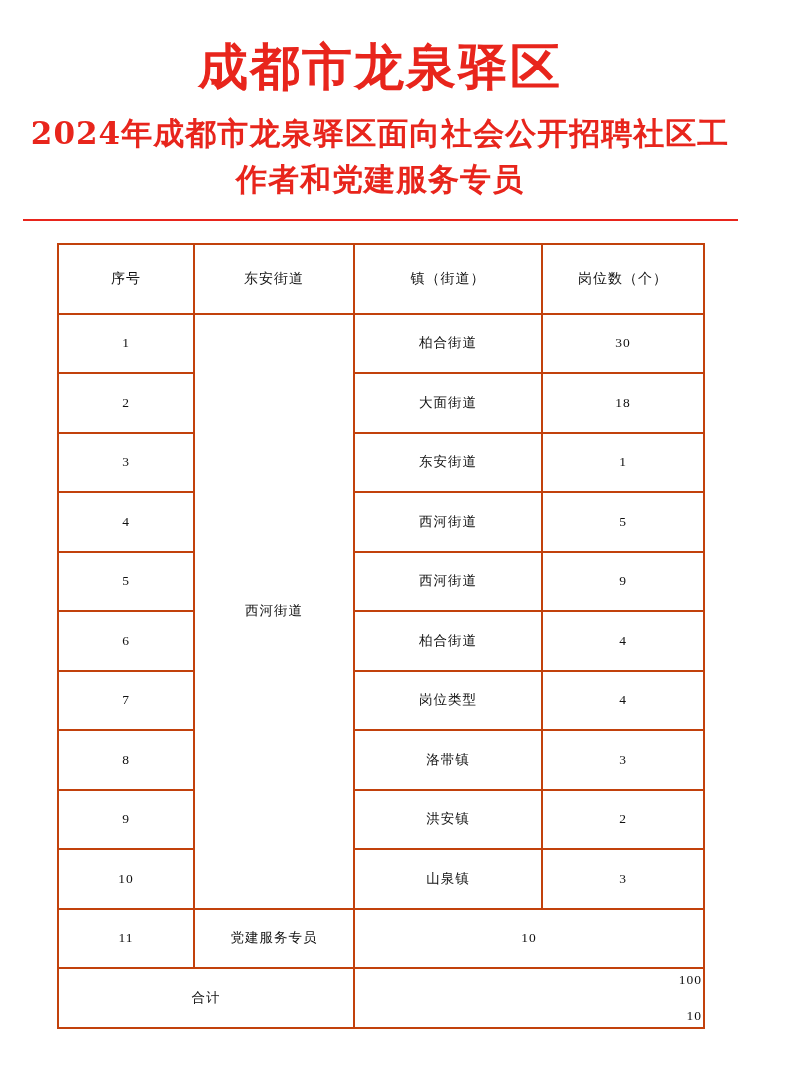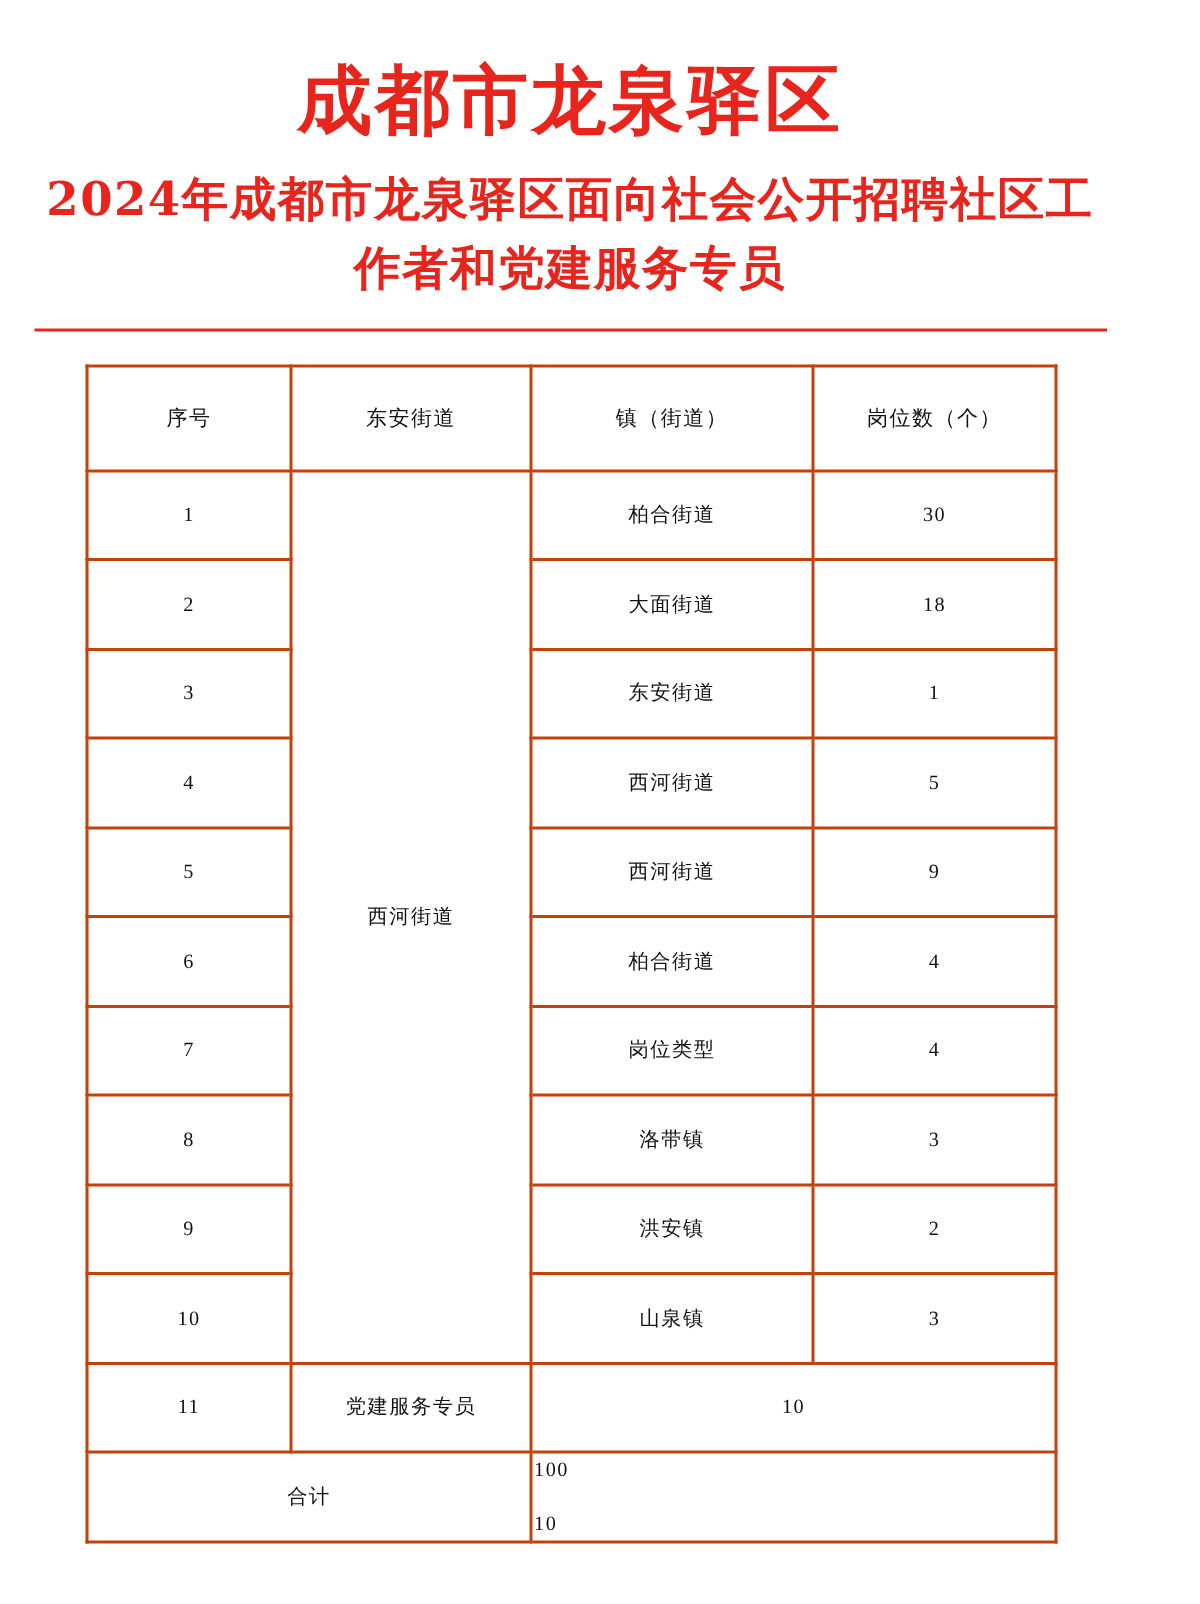--- a/index.html
+++ b/index.html
@@ -81,21 +81,21 @@
   .cell-type {
     letter-spacing: 2px;
   }
   .total-row td {
     height: 104px;
   }
   .total-values {
     display: flex;
     flex-direction: column;
     justify-content: center;
-    align-items: flex-start;
+    align-items: flex-end;
     gap: 22px;
     line-height: 1;
   }
   .total-values span { display: block; }
 </style>
 </head>
 <body>
 
 <div class="page">
 

